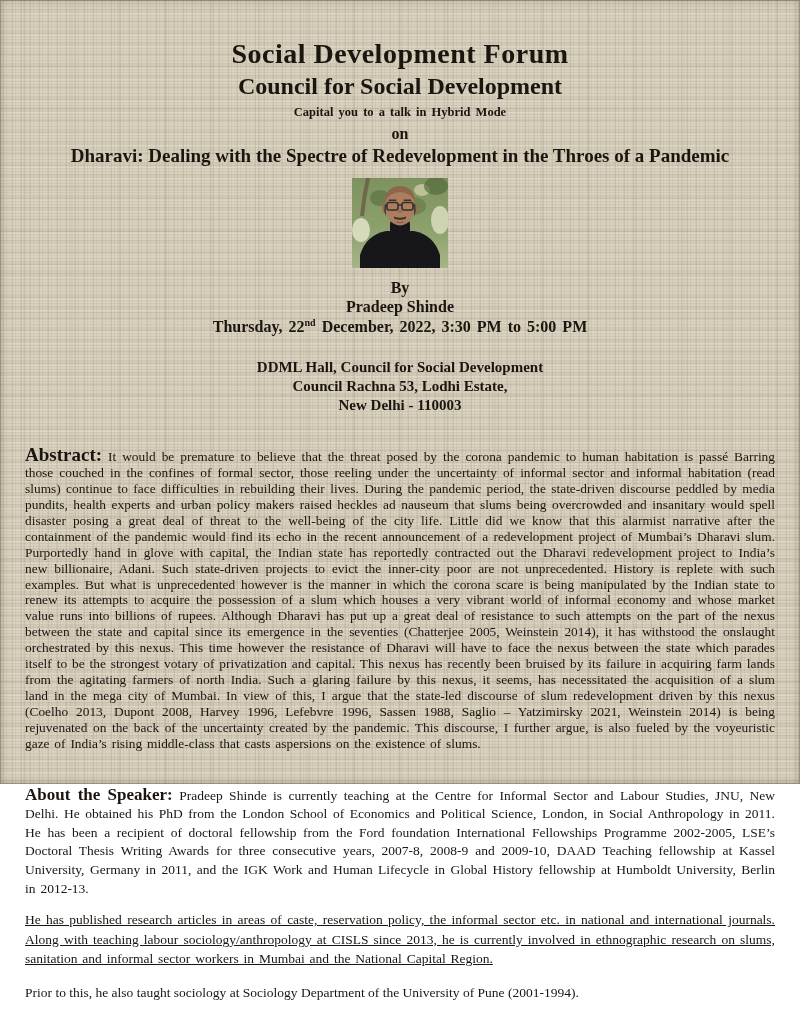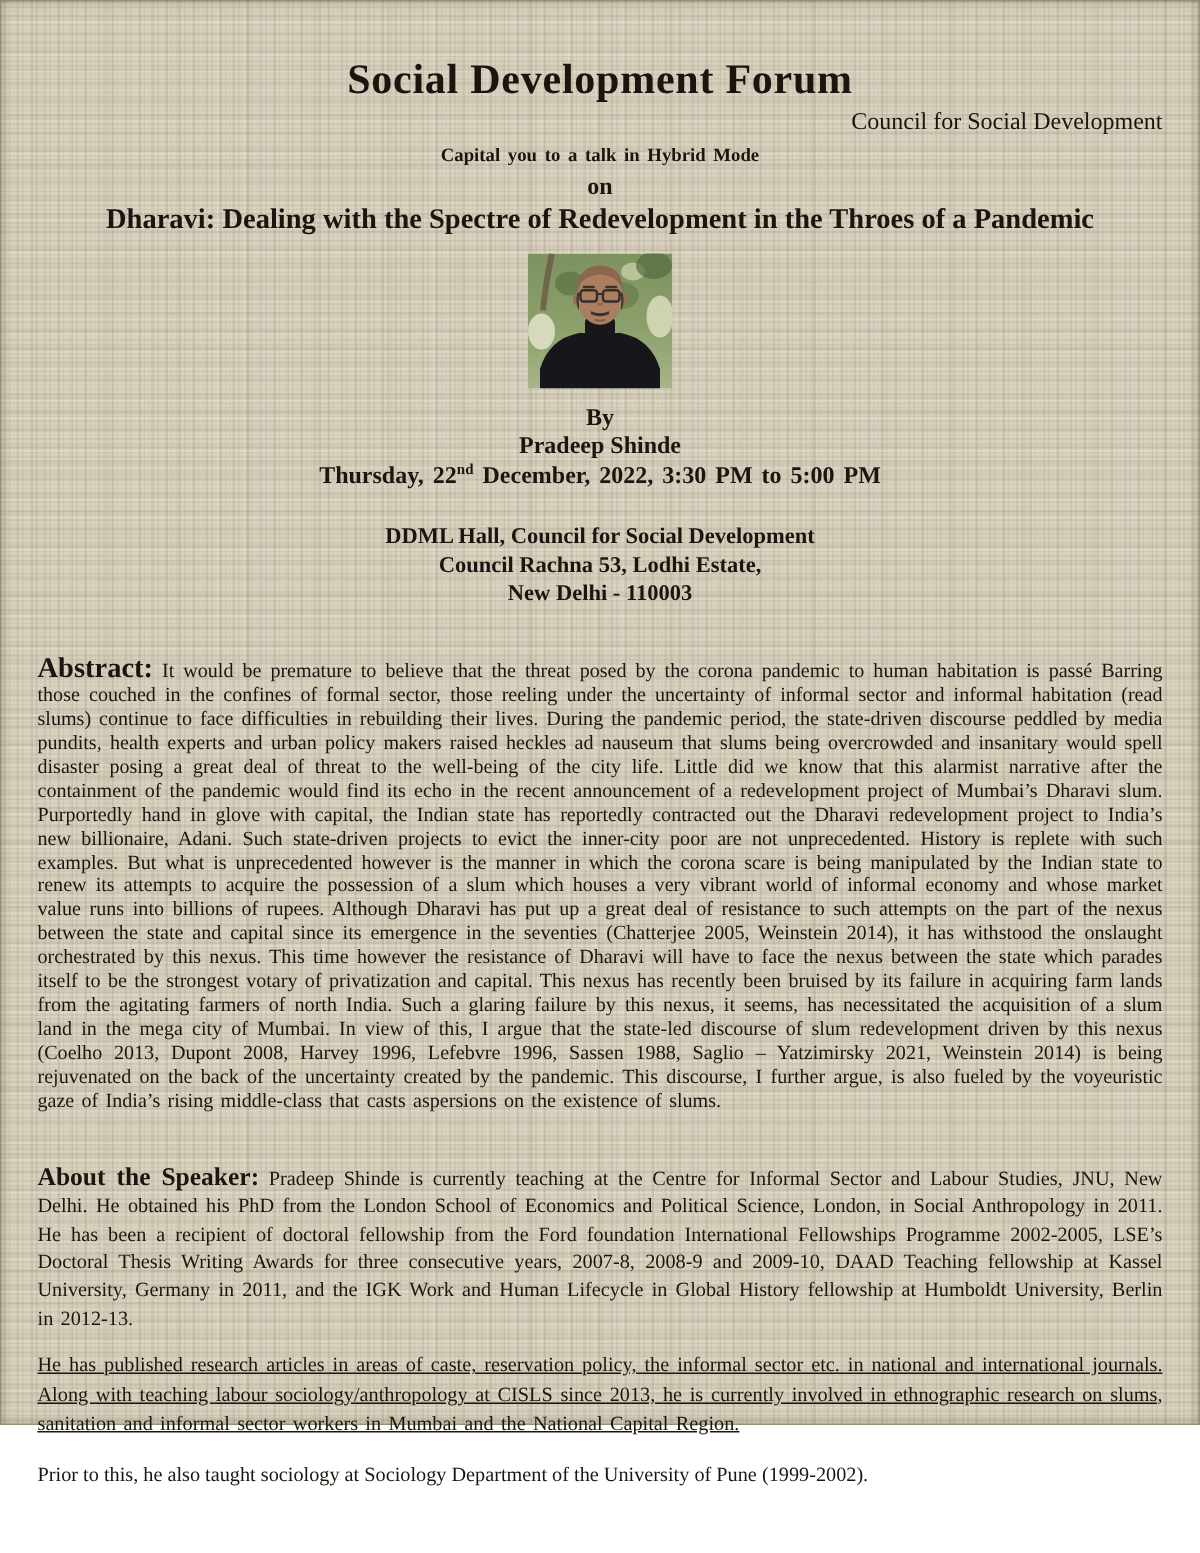--- a/index.html
+++ b/index.html
@@ -3,35 +3,35 @@
 <meta charset="utf-8">
 <style>
   html,body{margin:0;padding:0;}
   body{
     width:800px;height:1035px;overflow:hidden;
     font-family:"Liberation Serif","DejaVu Serif",serif;
     color:#1b1510;
   }
   .page{
     box-sizing:border-box;
-    width:800px;height:950px;
+    width:800px;height:784px;
     padding:38px 25px 0 25px;
     text-align:center;
     background-color:#d9d2bf;
     background-image:
       repeating-linear-gradient(90deg, rgba(125,115,92,0.10) 0 1px, rgba(0,0,0,0) 1px 3px),
       repeating-linear-gradient(0deg, rgba(125,115,92,0.10) 0 1px, rgba(0,0,0,0) 1px 3px),
       repeating-linear-gradient(90deg, rgba(255,255,250,0.18) 0 1px, rgba(0,0,0,0) 1px 2px, rgba(120,105,80,0.07) 2px 4px, rgba(0,0,0,0) 4px 9px),
       repeating-linear-gradient(0deg, rgba(255,255,250,0.16) 0 1px, rgba(0,0,0,0) 1px 2px, rgba(115,100,80,0.07) 2px 5px, rgba(0,0,0,0) 5px 11px),
       repeating-linear-gradient(90deg, rgba(0,0,0,0) 0 23px, rgba(110,95,70,0.06) 23px 26px, rgba(0,0,0,0) 26px 47px),
       repeating-linear-gradient(0deg, rgba(0,0,0,0) 0 19px, rgba(110,95,70,0.06) 19px 21px, rgba(0,0,0,0) 21px 41px);
     box-shadow: inset 0 0 0 1px rgba(110,100,78,0.45), inset 0 0 9px rgba(105,95,72,0.45);
   }
   .org-title{font-size:28px;font-weight:bold;margin:0 0 3px 0;letter-spacing:0.5px;}
-  .council-title{font-size:16px;font-weight:normal;margin:0 0 5px 0;text-align:right;}
+  .council-title{font-size:24px;font-weight:bold;margin:0 0 5px 0;}
   .invite-line{font-size:12.5px;font-weight:bold;margin:0 0 5px 0;word-spacing:2px;}
   .on-word{font-size:16px;font-weight:bold;margin:0 0 2px 0;}
   .talk-title{font-size:19px;font-weight:bold;margin:0 0 11px 0;text-align:center;}
   .photo-wrap{width:96px;height:90px;margin:0 auto 11px auto;display:block;}
   .photo-wrap svg{display:block;width:96px;height:90px;}
   .by-label{font-size:16px;font-weight:bold;margin:0;}
   .speaker-name{font-size:16px;font-weight:bold;margin:1px 0;}
   .speaker-affil{font-size:16px;font-weight:bold;margin:0 0 7px 0;}
   .event-datetime{font-size:16px;font-weight:bold;margin:0 0 22px 0;word-spacing:2px;}
   .event-datetime sup{font-size:10px;}
@@ -115,15 +115,15 @@
     <div>Council Rachna 53, Lodhi Estate,</div>
     <div>New Delhi - 110003</div>
   </div>
 
   <p class="abstract-p"><span class="runin">Abstract:</span><span> It would be premature to believe that the threat posed by the corona pandemic to human habitation is passé  Barring those couched in the confines of formal sector, those reeling under the uncertainty of informal sector and informal habitation (read slums) continue to face difficulties in rebuilding their lives. During the pandemic period, the state-driven discourse peddled by media pundits, health experts and urban policy makers raised heckles ad nauseum that slums being overcrowded and insanitary would spell disaster posing a great deal of threat to the well-being of the city life. Little did we know that this alarmist narrative after the containment of the pandemic would find its echo in the recent announcement of a redevelopment project of Mumbai’s Dharavi slum. Purportedly hand in glove with capital, the Indian state has reportedly contracted out the Dharavi redevelopment project to India’s new billionaire, Adani. Such state-driven projects to evict the inner-city poor are not unprecedented. History is replete with such examples. But what is unprecedented however is the manner in which the corona scare is being manipulated by the Indian state to renew its attempts to acquire the possession of a slum which houses a very vibrant world of informal economy and whose market value runs into billions of rupees. Although Dharavi has put up a great deal of resistance to such attempts on the part of the nexus between the state and capital since its emergence in the seventies (Chatterjee 2005, Weinstein 2014), it has withstood the onslaught orchestrated by this nexus. This time however the resistance of Dharavi will have to face the nexus between the state which parades itself to be the strongest votary of privatization and capital. This nexus has recently been bruised by its failure in acquiring farm lands from the agitating farmers of north India. Such a glaring failure by this nexus, it seems, has necessitated the acquisition of a slum land in the mega city of Mumbai. In view of this, I argue that the state-led discourse of slum redevelopment driven by this nexus (Coelho 2013, Dupont 2008, Harvey 1996, Lefebvre 1996, Sassen 1988, Saglio – Yatzimirsky 2021, Weinstein 2014) is being rejuvenated on the back of the uncertainty created by the pandemic. This discourse, I further argue, is also fueled by the voyeuristic gaze of India’s rising middle-class that casts aspersions on the existence of slums.</span></p>
 
   <p class="about-p"><span class="runin">About the Speaker:</span><span> Pradeep Shinde is currently teaching at the Centre for Informal Sector and Labour Studies, JNU, New Delhi. He obtained his PhD from the London School of Economics and Political Science, London, in Social Anthropology in 2011. He has been a recipient of doctoral fellowship from the Ford foundation International Fellowships Programme 2002-2005, LSE’s Doctoral Thesis Writing Awards for three consecutive years, 2007-8, 2008-9 and 2009-10, DAAD Teaching fellowship at Kassel University, Germany in 2011, and the IGK Work and Human Lifecycle in Global History fellowship at Humboldt University, Berlin in 2012-13.</span></p>
 
   <p class="plain-p">He has published research articles in areas of caste, reservation policy, the informal sector etc. in national and international journals. Along with teaching labour sociology/anthropology at CISLS since 2013, he is currently involved in ethnographic research on slums, sanitation and informal sector workers in Mumbai and the National Capital Region.</p>
 
-  <p class="last-p">Prior to this, he also taught sociology at Sociology Department of the University of Pune (1999-2002).</p>
+  <p class="last-p">Prior to this, he also taught sociology at Sociology Department of the University of Pune (2001-1994).</p>
 
 </div>
 
 </body></html>

